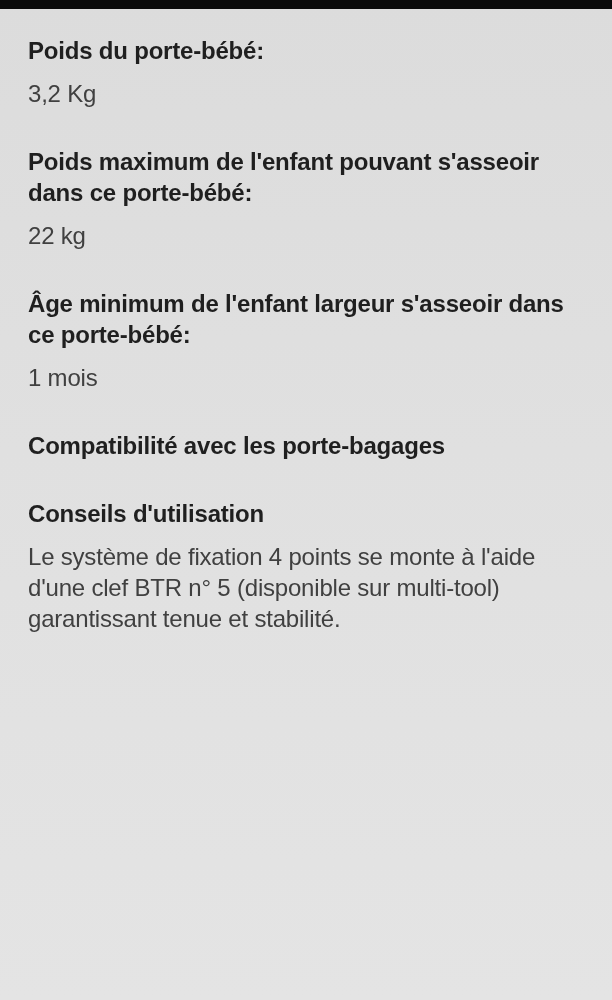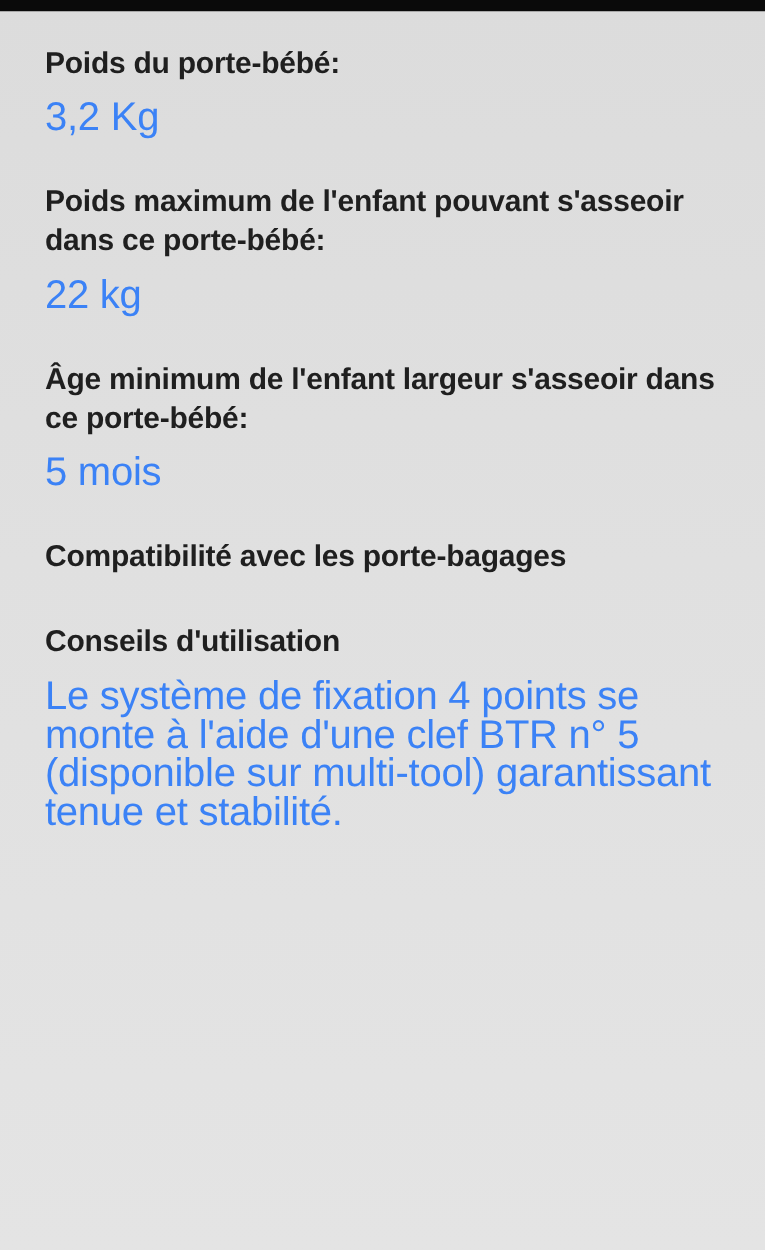--- a/index.html
+++ b/index.html
@@ -14,42 +14,41 @@
     font-family: "Liberation Sans", "DejaVu Sans", sans-serif;
   }
   .top-bar {
     width: 612px;
     height: 9px;
     background: #0a0a0a;
   }
   .content {
     padding: 26px 16px 0 28px;
     width: 556px;
-    margin-left: 8px;
   }
   .spec-section {
     margin-bottom: 37px;
   }
   .spec-section:last-child {
     margin-bottom: 0;
   }
   h2.spec-heading {
     margin: 0 0 12px 0;
     font-size: 24px;
     line-height: 31px;
     font-weight: 700;
     color: #1f1f1f;
     letter-spacing: -0.2px;
   }
   p.spec-paragraph {
     margin: 0;
-    font-size: 32px;
+    font-size: 24px;
     line-height: 31px;
     font-weight: 400;
-    color: #3b82f6;
+    color: #404040;
     letter-spacing: -0.2px;
   }
 </style>
 </head>
 <body>
 
 <div class="top-bar"></div>
 
 <main class="content">
 
@@ -58,21 +57,21 @@
     <p class="spec-paragraph">3,2 Kg</p>
   </section>
 
   <section class="spec-section">
     <h2 class="spec-heading">Poids maximum de l'enfant pouvant s'asseoir dans ce porte-bébé:</h2>
     <p class="spec-paragraph">22 kg</p>
   </section>
 
   <section class="spec-section">
     <h2 class="spec-heading">Âge minimum de l'enfant largeur s'asseoir dans ce porte-bébé:</h2>
-    <p class="spec-paragraph">5 mois</p>
+    <p class="spec-paragraph">1 mois</p>
   </section>
 
   <section class="spec-section">
     <h2 class="spec-heading">Compatibilité avec les porte-bagages</h2>
   </section>
 
   <section class="spec-section">
     <h2 class="spec-heading">Conseils d'utilisation</h2>
     <p class="spec-paragraph">Le système de fixation 4 points se monte à l'aide d'une clef BTR n° 5 (disponible sur multi-tool) garantissant tenue et stabilité.</p>
   </section>

